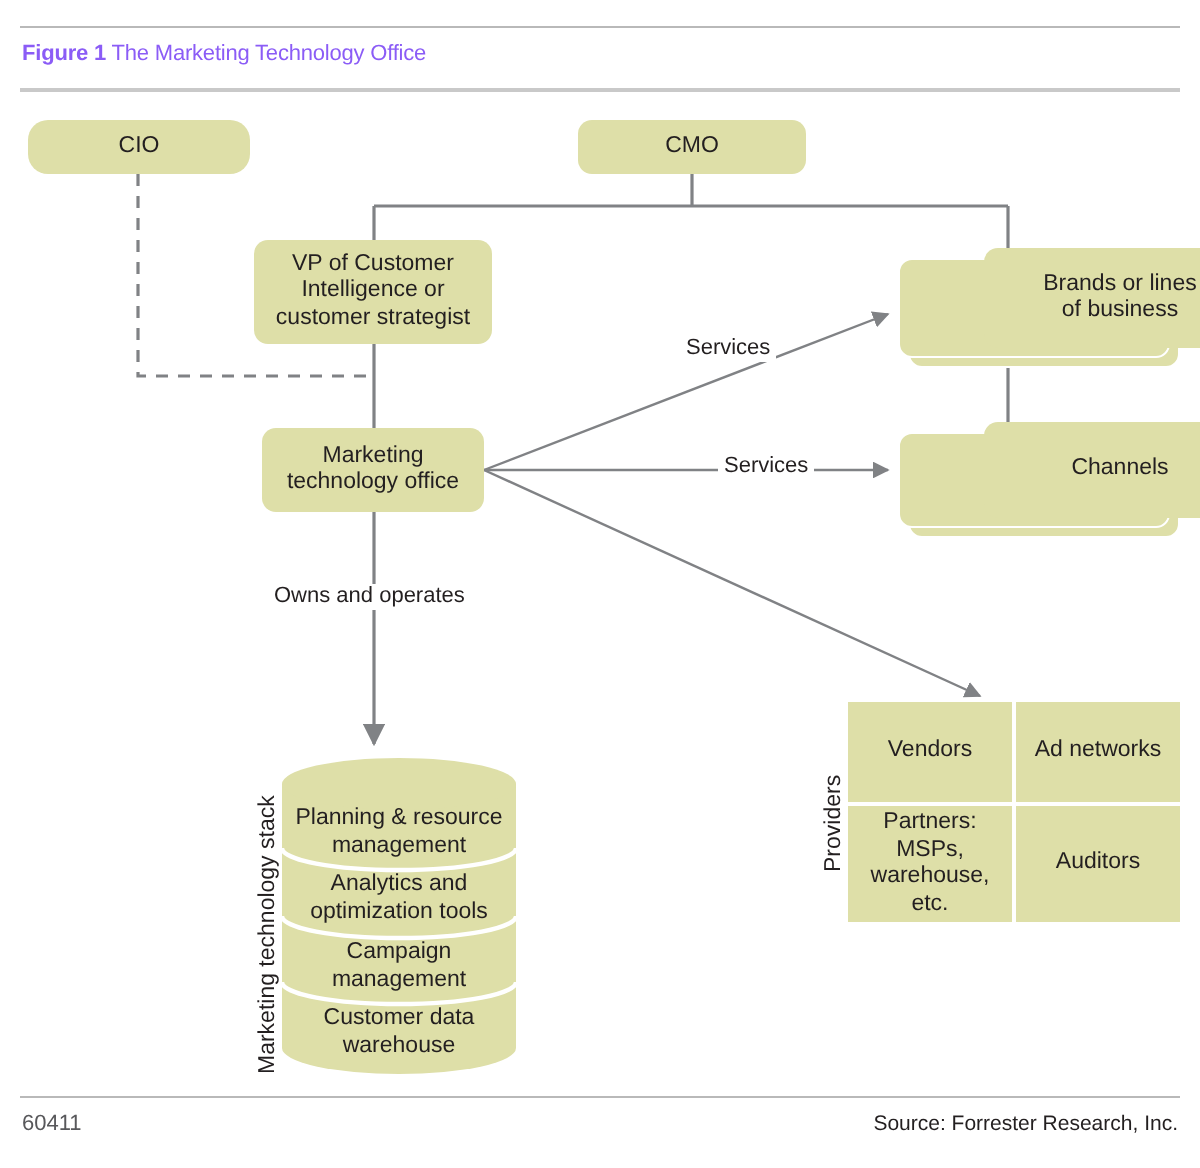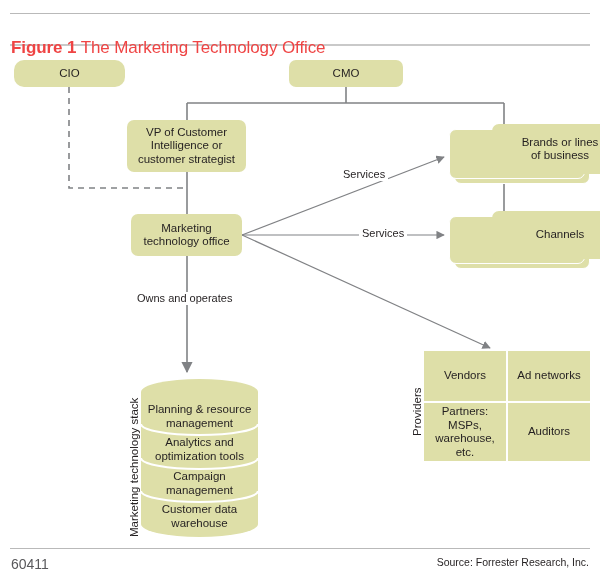--- a/index.html
+++ b/index.html
@@ -24,34 +24,34 @@
     height:1px;
     background:#b9b9b9;
   }
   #rule-top{top:13px;}
   #rule-title{top:44px;height:2px;background:#c9c9c9;}
   #rule-bottom{top:548px;}
 
   #fig-title{
     position:absolute;
     left:11px;
-    top:38px;
-    font-size:17px;
+    top:21px;
+    font-size:11px;
     letter-spacing:-0.1px;
     white-space:nowrap;
-    color:#ef4444;
+    color:#8b5cf6;
   }
   #fig-title b{font-weight:bold;}
 
   
   #fig-id{
     position:absolute;
     left:11px;
     top:556px;
-    font-size:14px;
+    font-size:11px;
     color:#58585b;
   }
   #fig-source{
     position:absolute;
     right:11px;
     top:556px;
     font-size:10.5px;
     color:#231f20;
     white-space:nowrap;
   }

